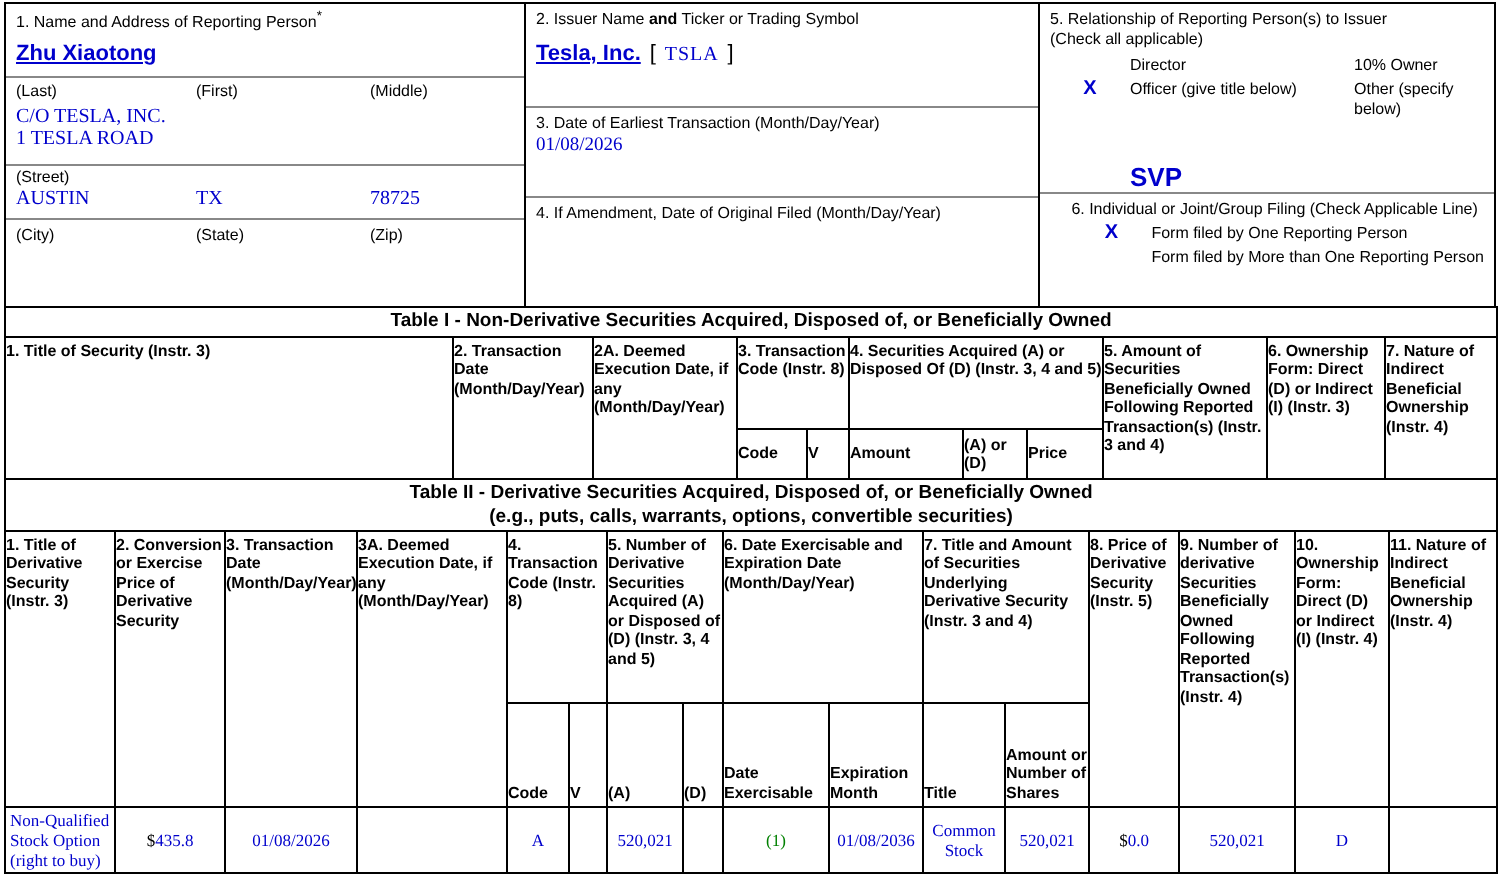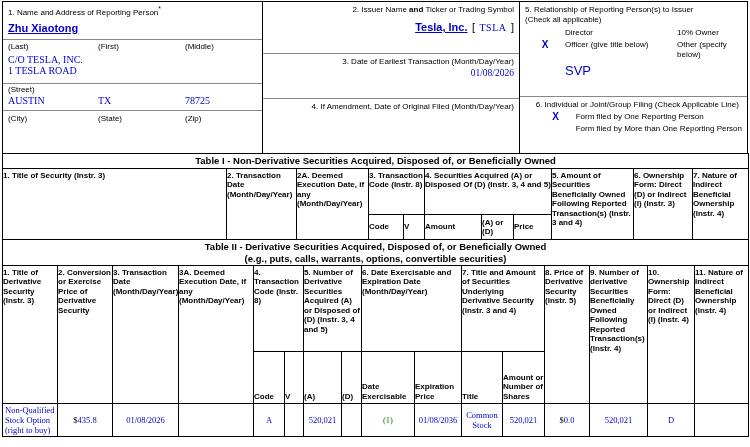--- a/index.html
+++ b/index.html
@@ -6,21 +6,21 @@
   html,body { margin:0; padding:0; }
   body {
     width:750px; height:447px; overflow:hidden; background:#fff;
     font-family:"Liberation Sans", sans-serif; color:#000;
   }
   .wrap { margin:1px 2px 0 2px; width:746px; }
 
   
   .topgrid { display:flex; border:1px solid #000; height:153px; background:#fff; }
   .c1 { width:260px; border-right:1px solid #000; padding:3px 5px; overflow:hidden; }
-  .c2 { width:257px; border-right:1px solid #000; display:flex; flex-direction:column;text-align:right; }
+  .c2 { width:257px; border-right:1px solid #000; display:flex; flex-direction:column; }
   .c3 { flex:1; display:flex; flex-direction:column;align-items:flex-end; }
 
   .small { font-size:8px; line-height:1.25; }
   .hrline { border-top:1px solid #888; margin:0 -5px; }
 
   .namelink { display:inline-block; font-size:11px; font-weight:bold; color:#0000cc;
               text-decoration:underline; margin:3px 0 5px 0; cursor:pointer; }
   .serifblue { font-family:"Liberation Serif", serif; color:#0000cc; }
   .grid3 { display:grid; grid-template-columns:90px 87px 1fr; }
 
@@ -29,21 +29,21 @@
   .b4 { flex:1; padding:3px 5px; }
   .b5 { height:95px; border-bottom:1px solid #888; padding:3px 5px; }
   .b6 { flex:1; padding:3px 5px; }
 
   .tickerrow { margin-top:2px; }
   .brk { font-size:11px; color:#000; }
   .ticker { font-family:"Liberation Serif", serif; color:#0000cc; font-size:10px; letter-spacing:0.5px; }
 
   .relgrid { display:grid; grid-template-columns:40px 112px 1fr; row-gap:2px; margin-top:3px; }
   .xmark { color:#0000cc; font-weight:bold; font-size:10px; text-align:center; line-height:1; }
-  .svp { color:#0000cc; font-size:13px; margin-top:2px; line-height:1; }
+  .svp { color:#0000cc; font-size:13px; margin-top:20px; line-height:1;font-weight:bold; }
   .joingrid { display:grid; grid-template-columns:40px 1fr; row-gap:2px; margin-top:2px; }
 
   
   table { border-collapse:collapse; table-layout:fixed; width:746px; margin-top:-1px; }
   td { border:1px solid #000; padding:2px 0; vertical-align:top;
        font-size:8px; line-height:1.18; overflow:hidden; }
   .ttl td { text-align:center; font-weight:bold; font-size:9.5px; vertical-align:middle; padding:1px; }
   .hd td { font-weight:bold; }
   tr.t1t { height:15px;padding-left:32px; } tr.t1h1 { height:46px; } tr.t1h2 { height:25px; }
   tr.t2t { height:26px; } tr.t2h1 { height:86px; } tr.t2h2 { height:52px; } tr.t2d { height:30px; }
@@ -212,21 +212,21 @@
       <td rowspan="2">9. Number of derivative Securities Beneficially Owned Following Reported Transaction(s) (Instr. 4)</td>
       <td rowspan="2">10. Ownership Form: Direct (D) or Indirect (I) (Instr. 4)</td>
       <td rowspan="2">11. Nature of Indirect Beneficial Ownership (Instr. 4)</td>
     </tr>
     <tr class="hd t2h2">
       <td>Code</td>
       <td>V</td>
       <td>(A)</td>
       <td>(D)</td>
       <td>Date Exercisable</td>
-      <td>Expiration Price</td>
+      <td>Expiration Month</td>
       <td>Title</td>
       <td>Amount or Number of Shares</td>
     </tr>
     <tr class="t2d">
       <td class="left">Non-Qualified Stock Option (right to buy)</td>
       <td><span class="blk">$</span><span>435.8</span></td>
       <td>01/08/2026</td>
       <td></td>
       <td>A</td>
       <td></td>

